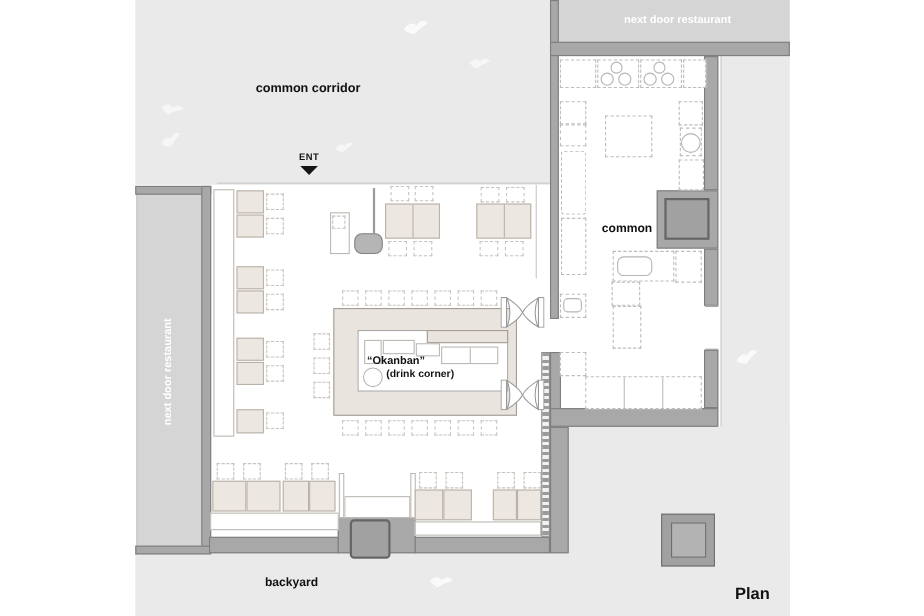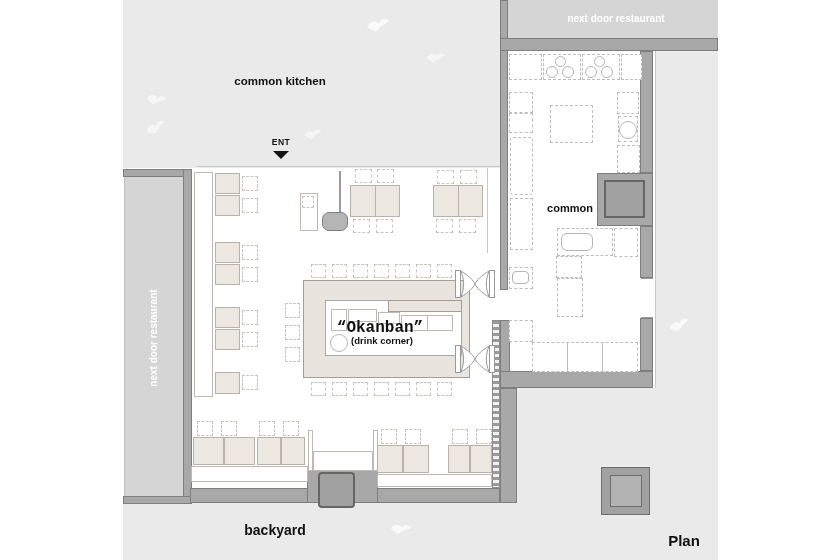--- a/index.html
+++ b/index.html
@@ -230,24 +230,24 @@
   <svg class="abs bird" style="left:426px;top:50px;transform:rotate(10deg);" width="20" height="14" viewBox="0 0 21 14">
       <path d="M1,9 C4,4 8,3 11,6 C13,2 17,1 20,4 C16,7 12,9 9,13 C6,12 3,11 1,9 Z" fill="#fafafa"></path>
     </svg>
   <svg class="abs bird" style="left:668px;top:317px;transform:rotate(-10deg);" width="22" height="15" viewBox="0 0 21 14">
       <path d="M1,9 C4,4 8,3 11,6 C13,2 17,1 20,4 C16,7 12,9 9,13 C6,12 3,11 1,9 Z" fill="#ffffff"></path>
     </svg>
   <svg class="abs bird" style="left:390px;top:521px;transform:rotate(15deg);" width="22" height="15" viewBox="0 0 21 14">
       <path d="M1,9 C4,4 8,3 11,6 C13,2 17,1 20,4 C16,7 12,9 9,13 C6,12 3,11 1,9 Z" fill="#ffffff"></path>
     </svg>
 
-  <div class="lbl center" style="left:280px;top:81px;font-size:11.5px;">common kitchen</div>
+  <div class="lbl center" style="left:280px;top:81px;font-size:11.5px;">common corridor</div>
   <div class="lbl center" style="left:281px;top:142px;font-size:8.5px;letter-spacing:.5px;">ENT</div>
   <div class="abs tri" style="left:273px;top:151px;"></div>
   <div class="lbl center whitetext" style="left:616px;top:18px;font-size:10px;">next door restaurant</div>
   <div class="lbl vtext whitetext" style="position:absolute;left:153px;top:338px;font-size:10px;">next door restaurant</div>
   <div class="lbl center" style="left:570px;top:208px;font-size:11px;">common</div>
-  <div class="lbl center" style="left:380px;top:328px;font-size:16px;font-family:Liberation Mono, monospace;">“Okanban”</div>
+  <div class="lbl center" style="left:360px;top:328px;font-size:10px;font-family:Liberation Sans, sans-serif;">“Okanban”</div>
   <div class="lbl center" style="left:382px;top:340px;font-size:9.5px;">(drink corner)</div>
-  <div class="lbl center" style="left:275px;top:530px;font-size:14px;">backyard</div>
+  <div class="lbl center" style="left:265px;top:530px;font-size:11px;">backyard</div>
   <div class="lbl center" style="left:684px;top:540px;font-size:15px;">Plan</div>
 
 </div>
 
 </body></html>

